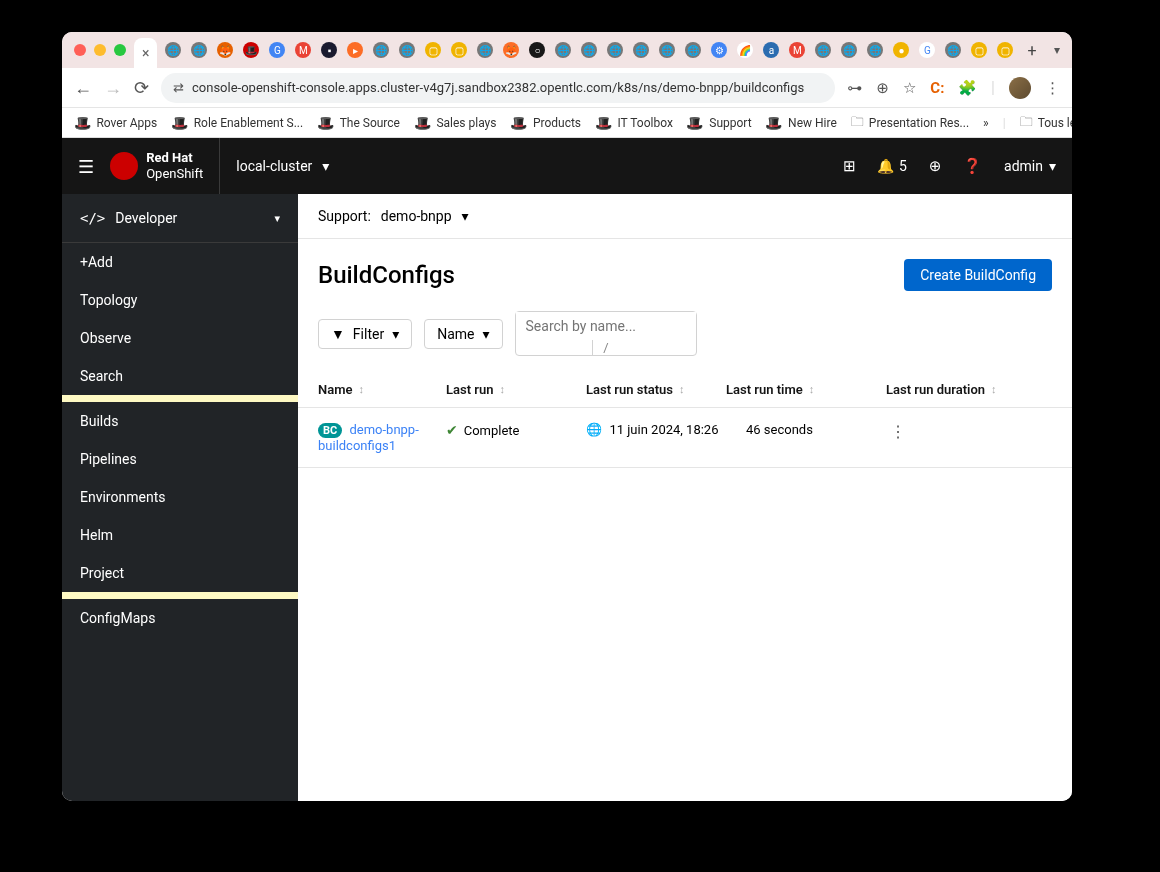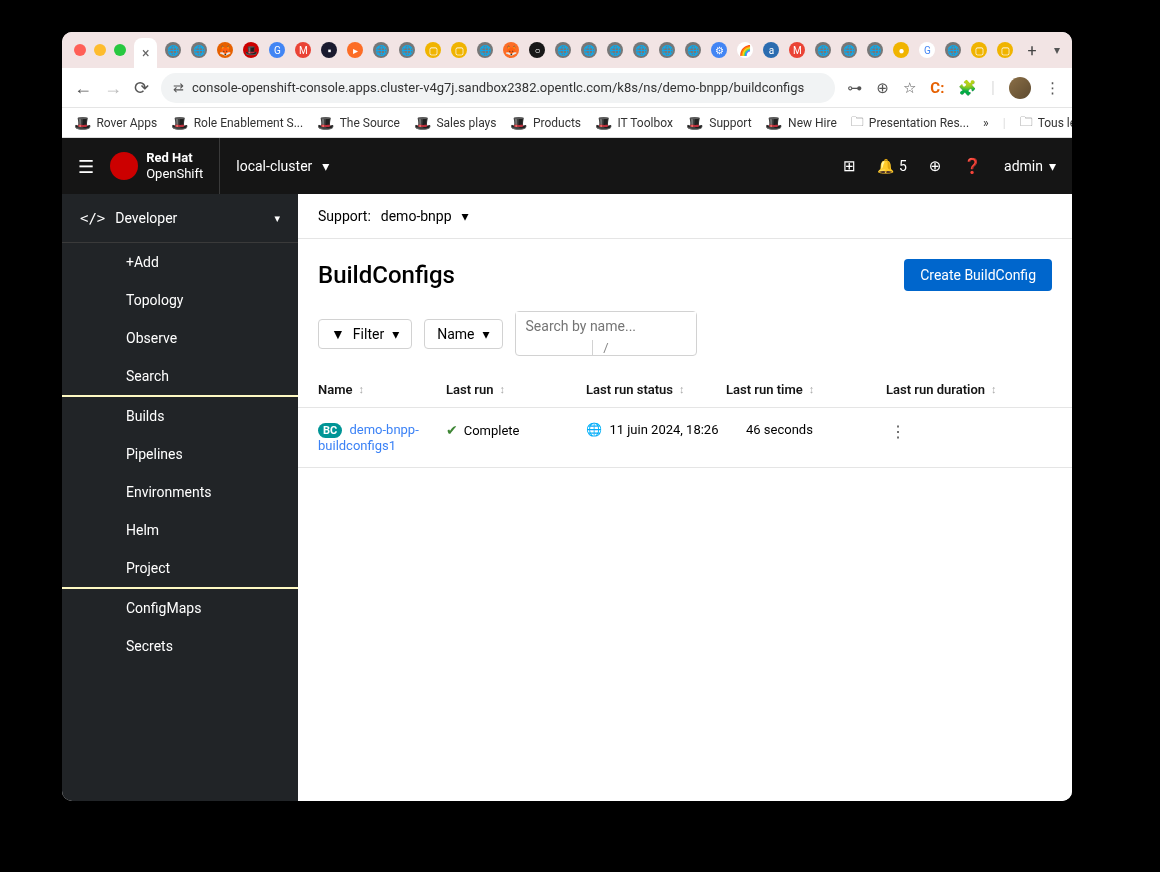--- a/index.html
+++ b/index.html
@@ -46,22 +46,22 @@
 .cluster-select { display: flex; align-items: center; gap: 10px; padding: 0 16px; border-left: 1px solid #3a3a3a; height: 100%; font-size: 14px; }
 .header-right { margin-left: auto; display: flex; align-items: center; gap: 22px; font-size: 14px; }
 .header-icon { font-size: 15px; }
 .bell { display: flex; align-items: center; gap: 4px; }
 .user-menu { display: flex; align-items: center; gap: 6px; }
 
 .app-body { display: flex; flex: 1; overflow: hidden; }
 .sidebar { width: 236px; background: #212427; color: #fff; display: flex; flex-direction: column; }
 .perspective { padding: 16px 18px; border-bottom: 1px solid #3a3a3a; display: flex; align-items: center; gap: 10px; font-size: 14px; cursor: pointer; }
 .perspective-chev { margin-left: auto; font-size: 11px; }
-.nav-item { padding: 11px 18px; font-size: 14px; cursor: pointer; display: block; margin-left: 46px; }
-.nav-section { border-top: 2px solid #fef9c3; }
+.nav-item { padding: 11px 18px; font-size: 14px; cursor: pointer; display: block; }
+.nav-section { border-top: 7px solid #fef9c3; }
 
 .main { flex: 1; background: #fff; display: flex; flex-direction: column; overflow: auto; }
 .project-bar { padding: 14px 20px; border-bottom: 1px solid #e5e5e5; font-size: 14px; display: flex; align-items: center; gap: 10px; }
 .page-header { padding: 20px; display: flex; align-items: center; justify-content: space-between; }
 .page-title { font-size: 24px; font-weight: 500; }
 .btn-primary { background: #06c; color: #fff; border: none; border-radius: 4px; padding: 8px 16px; font-size: 14px; cursor: pointer; }
 
 .filters { padding: 0 20px 16px; display: flex; gap: 12px; align-items: center; }
 .filter-btn { border: 1px solid #d2d2d2; border-radius: 4px; padding: 6px 12px; font-size: 14px; display: flex; align-items: center; gap: 8px; cursor: pointer; background: #fff; }
 .search-wrap { border: 1px solid #d2d2d2; border-radius: 4px; display: flex; align-items: center; flex-direction: column; }
@@ -252,21 +252,20 @@
         <a class="nav-item">Search</a>
         <div class="nav-section">
           <a class="nav-item">Builds</a>
           <a class="nav-item">Pipelines</a>
           <a class="nav-item">Environments</a>
           <a class="nav-item">Helm</a>
           <a class="nav-item">Project</a>
         </div>
         <div class="nav-section">
           <a class="nav-item">ConfigMaps</a>
-          <a class="nav-item">Secrets</a>
         </div>
       </div>
 
       <div class="main">
         <div class="project-bar">
           <span>Support:</span>
           <span>demo-bnpp</span>
           <span>▾</span>
         </div>
 

